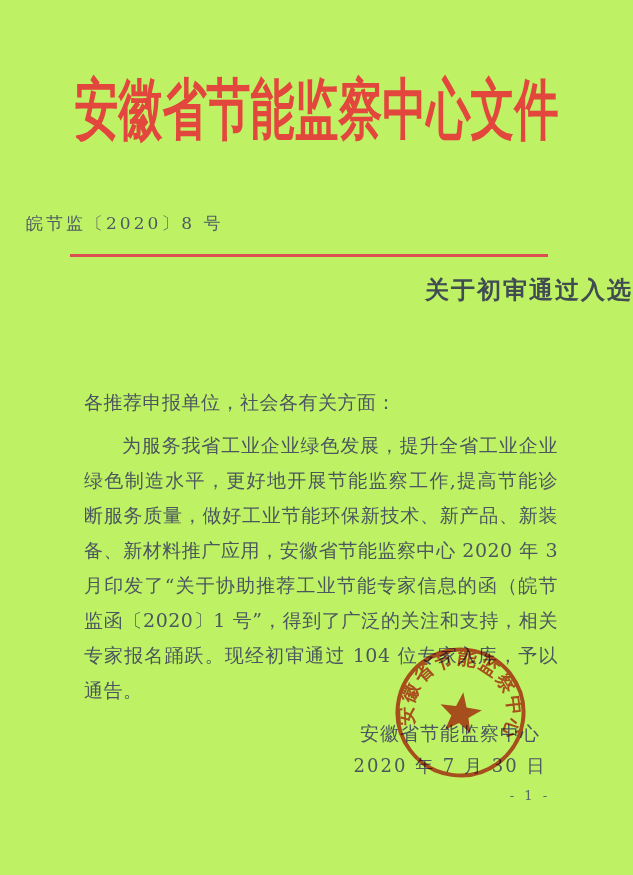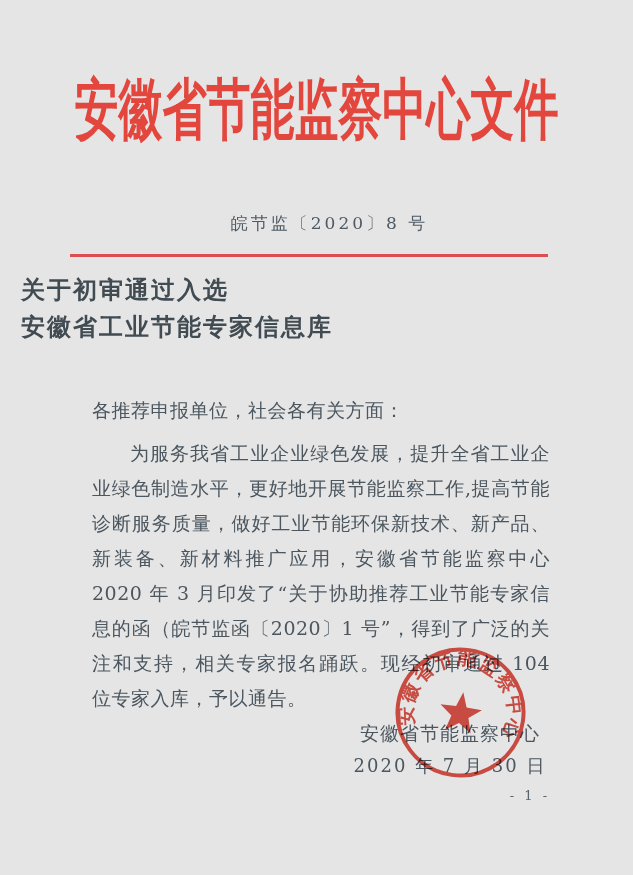--- a/index.html
+++ b/index.html
@@ -4,21 +4,21 @@
 <style>
   html, body {
     margin: 0;
     padding: 0;
     background: #ffffff;
   }
   .page {
     position: relative;
     width: 633px;
     height: 875px;
-    background: #e5e5e5;
+    background: #bef264;
     overflow: hidden;
     font-family: "DejaVu Serif", "Liberation Serif", serif;
   }
 
   
   .header-title {
     position: absolute;
     top: 76px;
     left: 0;
     right: 0;
@@ -32,21 +32,20 @@
     transform-origin: top center;
     line-height: 1;
   }
 
   
   .doc-number {
     position: absolute;
     top: 212px;
     left: 0;
     right: 0;
-    text-align: center;
     font-size: 17px;
     letter-spacing: 3px;
     color: #4e5a64;
     padding-left: 26px;
   }
 
   
   .red-rule {
     position: absolute;
     left: 70px;
@@ -55,42 +54,42 @@
     height: 3px;
     background: #dd4e52;
   }
 
   
   .doc-title {
     position: absolute;
     top: 272px;
     left: 0;
     right: 0;
-    text-align: left;
+    text-align: right;
     font-family: "DejaVu Sans", "Liberation Sans", sans-serif;
     font-weight: bold;
     font-size: 24px;
     line-height: 37px;
     color: #414b52;
     letter-spacing: 2px;
     margin-left: 21px;
   }
 
   
   .body-block {
     position: absolute;
     left: 84px;
     top: 385px;
     width: 474px;
     font-size: 19px;
     line-height: 35px;
     color: #4b565f;
     letter-spacing: 0.5px;
   }
-  .body-block p { margin: 8px; }
+  .body-block p { margin: 0; }
   .salutation { text-align: left; }
   .para {
     margin-top: 8px !important;
     text-indent: 2em;
     text-align: justify;
     text-justify: inter-ideograph;
   }
   .attachment { text-indent: 2em; }
 
   
@@ -153,21 +152,20 @@
 <div class="page">
 
   <div class="header-title">安徽省节能监察中心文件</div>
 
   <div class="doc-number">皖节监〔2020〕8 号</div>
 
   <div class="red-rule"></div>
 
   <div class="doc-title">
     <div>关于初审通过入选</div>
-    <div>安徽省工业节能专家信息库</div>
   </div>
 
   <div class="body-block">
     <p class="salutation">各推荐申报单位，社会各有关方面：</p>
     <p class="para">为服务我省工业企业绿色发展，提升全省工业企业绿色制造水平，更好地开展节能监察工作,提高节能诊断服务质量，做好工业节能环保新技术、新产品、新装备、新材料推广应用，安徽省节能监察中心 2020 年 3 月印发了“关于协助推荐工业节能专家信息的函（皖节监函〔2020〕1 号”，得到了广泛的关注和支持，相关专家报名踊跃。现经初审通过 104 位专家入库，予以通告。</p>
   </div>
 
   <div class="signer">安徽省节能监察中心</div>
 
   <div class="issue-date">2020 年 7 月 30 日</div>

